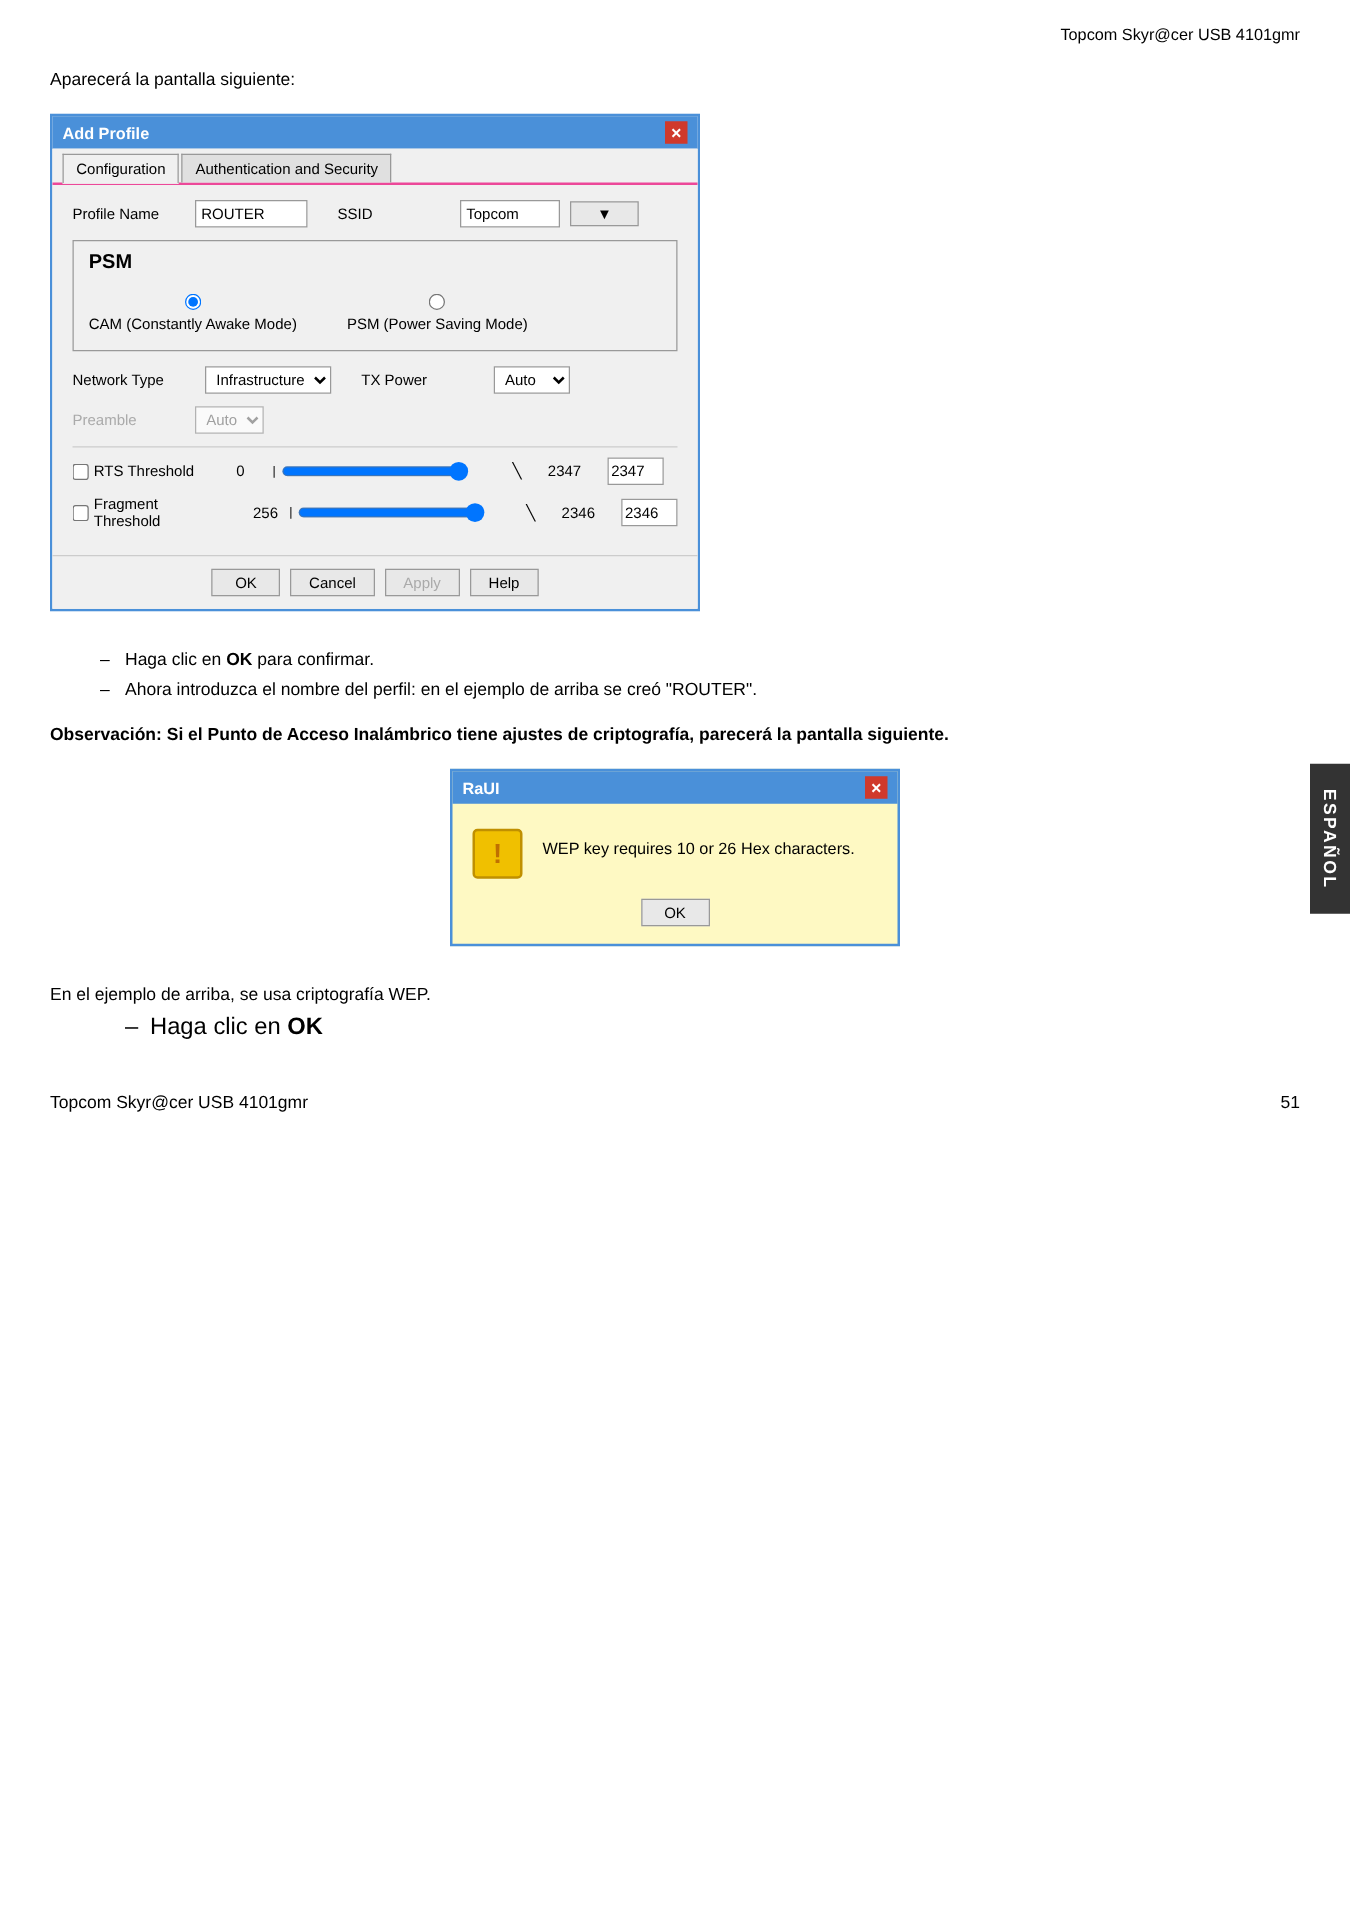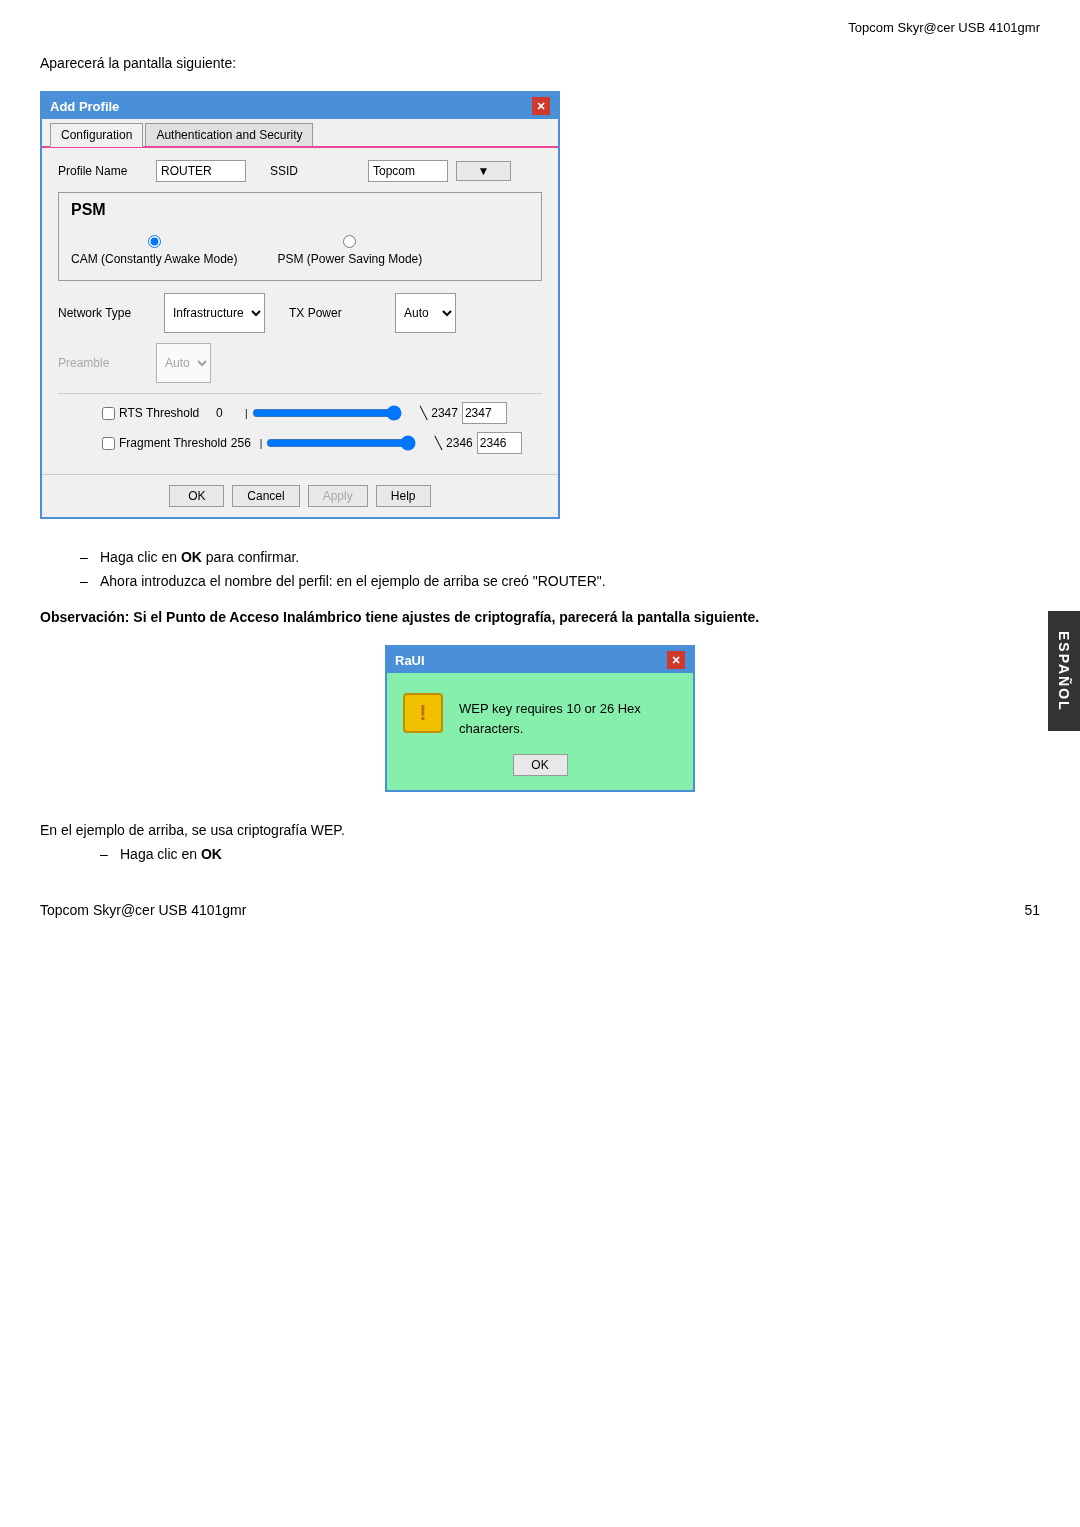--- a/index.html
+++ b/index.html
@@ -121,21 +121,21 @@
 
     .form-input-sm {
       width: 90px;
     }
 
     .form-select {
       border: 1px solid #999;
       background: #fff;
       padding: 2px 4px;
       font-size: 12px;
-      height: 40px;
+      height: 22px;
       appearance: auto;
     }
 
     .psm-group {
       border: 1px solid #999;
       padding: 8px 12px;
       margin-bottom: 12px;
     }
 
     .psm-legend {
@@ -162,23 +162,22 @@
     .network-row {
       display: flex;
       align-items: center;
       gap: 16px;
       margin-bottom: 10px;
     }
 
     .threshold-row {
       display: flex;
       align-items: center;
-      gap: 4px;
+      gap: 21px;
       margin-bottom: 8px;
-      margin-left: 44px;
     }
 
     .threshold-label {
       font-size: 12px;
       min-width: 110px;
       display: flex;
       align-items: center;
       gap: 4px;
     }
 
@@ -258,23 +257,23 @@
     }
 
     
     .dialog2-container {
       display: flex;
       justify-content: center;
       margin-bottom: 30px;
     }
 
     .dialog2 {
-      width: 310px;
+      width: 360px;
       border: 2px solid #4a90d9;
-      background: #86efac;
+      background: #fef9c3;
       font-size: 12px;
     }
 
     .dialog2-content {
       padding: 20px 16px 16px 16px;
       display: flex;
       align-items: flex-start;
       gap: 16px;
     }
 
@@ -311,21 +310,21 @@
     }
 
     .bottom-list {
       margin-left: 60px;
       list-style: none;
     }
 
     .bottom-list li {
       position: relative;
       padding-left: 20px;
-      font-size: 14px;
+      font-size: 19px;
       margin-bottom: 16px;
     }
 
     .bottom-list li::before {
       content: "–";
       position: absolute;
       left: 0;
     }
 
     .side-label-wrapper {

